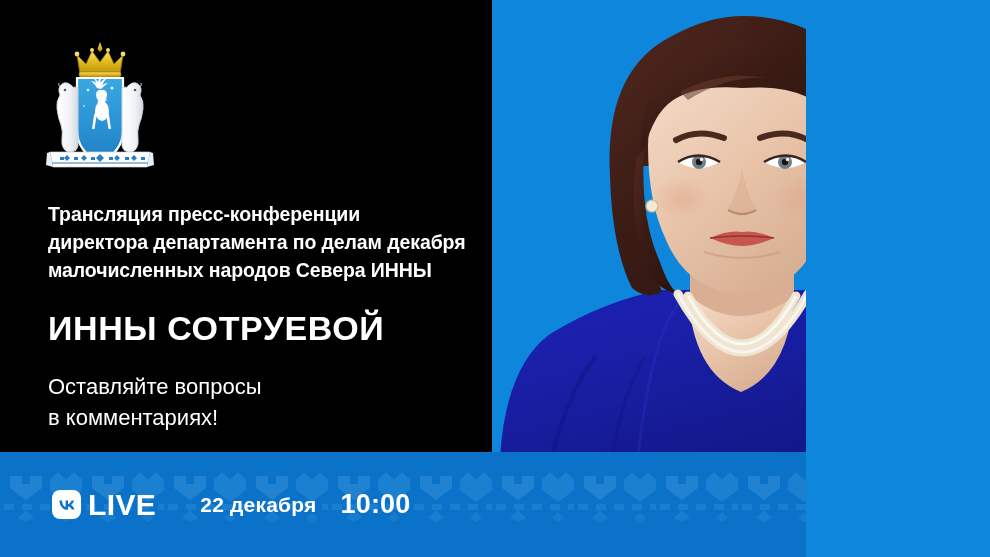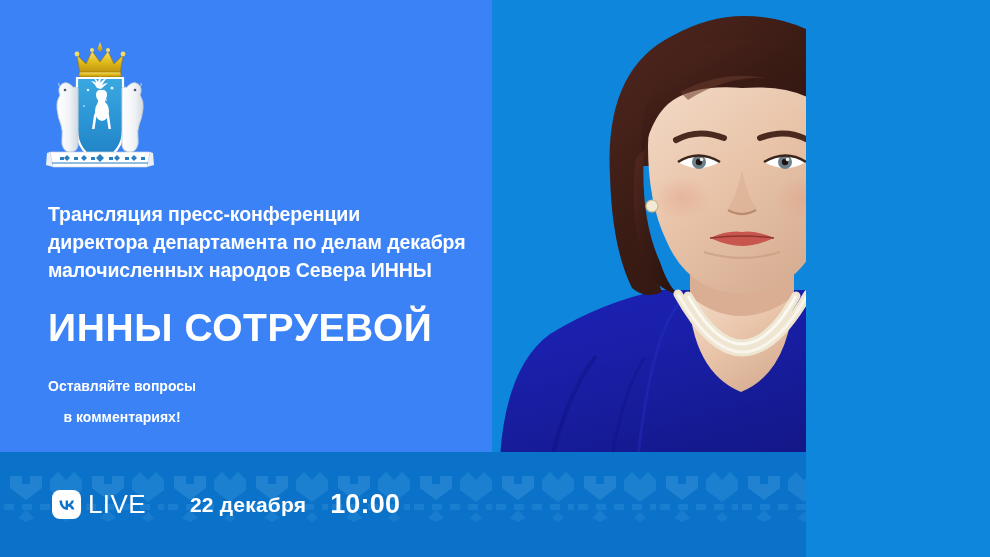--- a/index.html
+++ b/index.html
@@ -6,21 +6,21 @@
   html,body { width:990px; height:557px; overflow:hidden; }
   body {
     font-family:"Liberation Sans", sans-serif;
     background:#0d86dc;
     position:relative;
   }
 
   #banner {
     position:absolute; inset:0;
     width:806px; height:557px;
-    background:#3b82f6;
+    background:#000000;
     overflow:hidden;
   }
 
   
   #emblem {
     position:absolute; left:44px; top:38px;
     width:112px; height:132px;
   }
 
   
@@ -31,34 +31,33 @@
     font-size:19.5px;
     font-weight:700;
     line-height:28px;
     letter-spacing:-0.1px;
   }
   #subtitle div { white-space:nowrap; }
 
   #headline {
     position:absolute; left:48px; top:305px;
     color:#ffffff;
-    font-size:39px;
+    font-size:34px;
     font-weight:800;
     letter-spacing:0.6px;
     line-height:46px;
     white-space:nowrap;
   }
 
   #cta {
     position:absolute; left:48px; top:371px;
     color:#ffffff;
-    font-size:14px;
-    font-weight:700;
+    font-size:22px;
+    font-weight:400;
     line-height:31px;
-    text-align:center;
   }
   #cta div { white-space:nowrap; }
 
   
   #portrait {
     position:absolute;
     left:492px; top:0;
     width:498px; height:457px;
     overflow:hidden;
   }
@@ -84,22 +83,22 @@
   #vk-badge {
     width:29px; height:29px;
     background:#ffffff;
     border-radius:8px;
     display:flex; align-items:center; justify-content:center;
     flex:none;
     margin-right:7px;
   }
   #live-label {
     color:#ffffff;
-    font-size:26px;
-    font-weight:400;
+    font-size:30px;
+    font-weight:700;
     letter-spacing:0.4px;
     line-height:29px;
   }
   #bar-date {
     color:#ffffff;
     font-size:21px;
     font-weight:800;
     letter-spacing:0.2px;
     margin-left:44px;
     line-height:29px;

